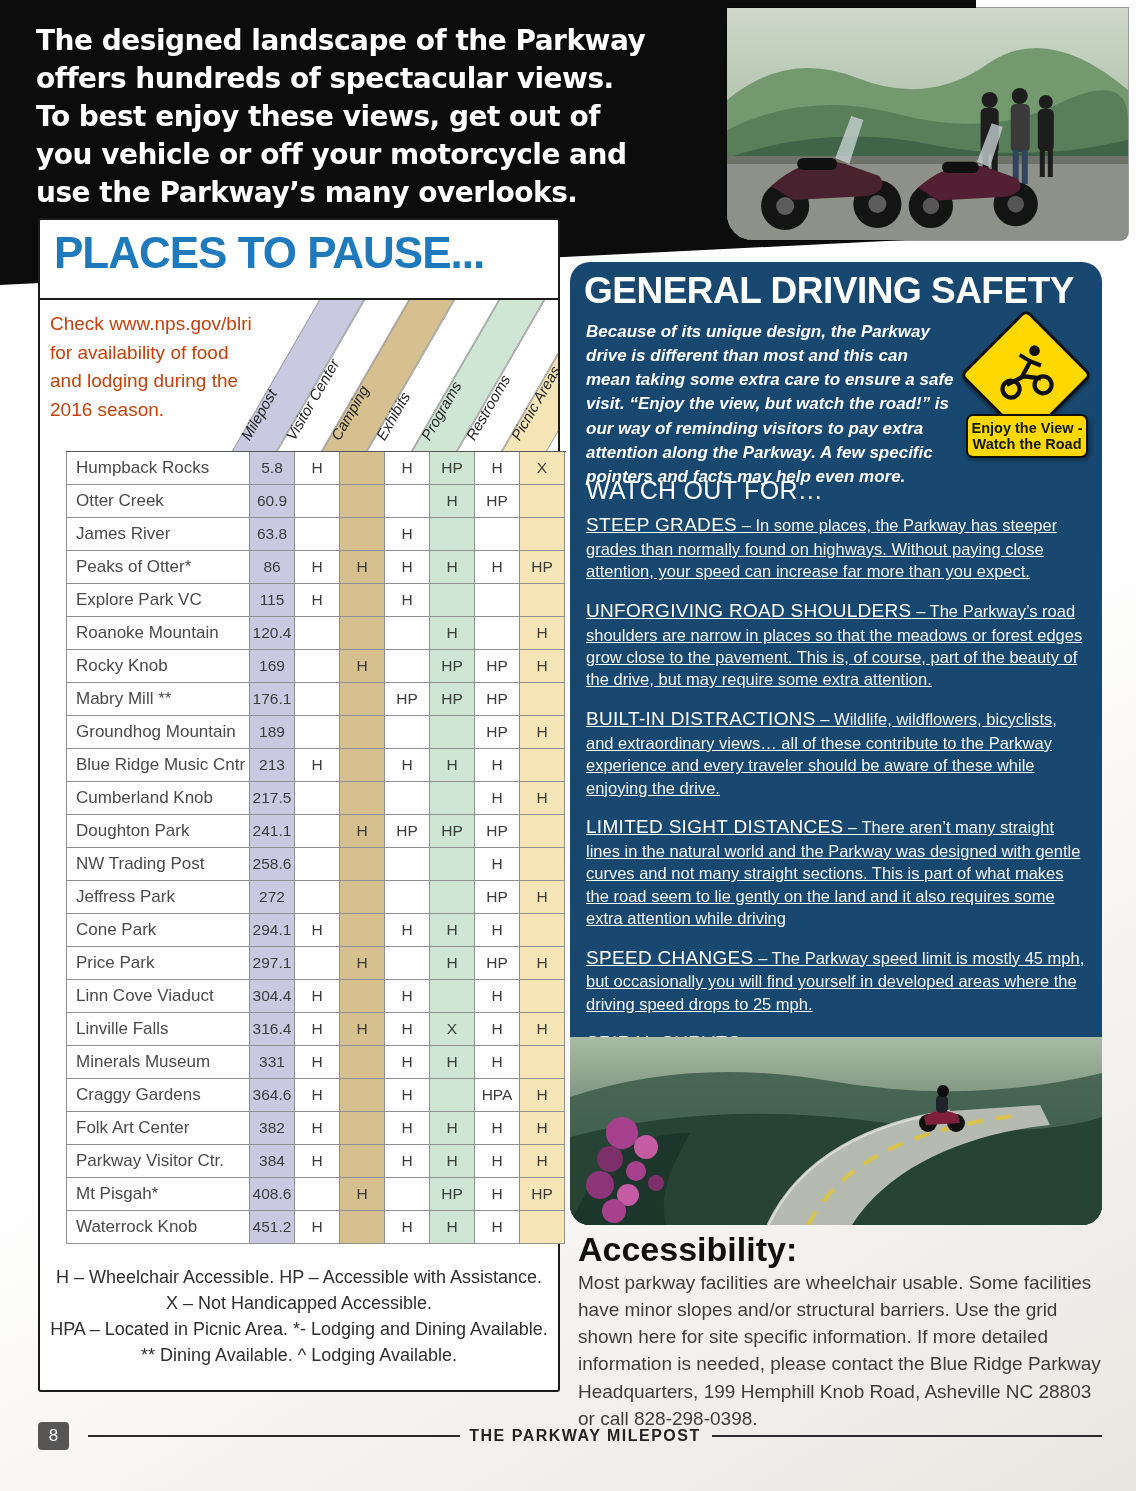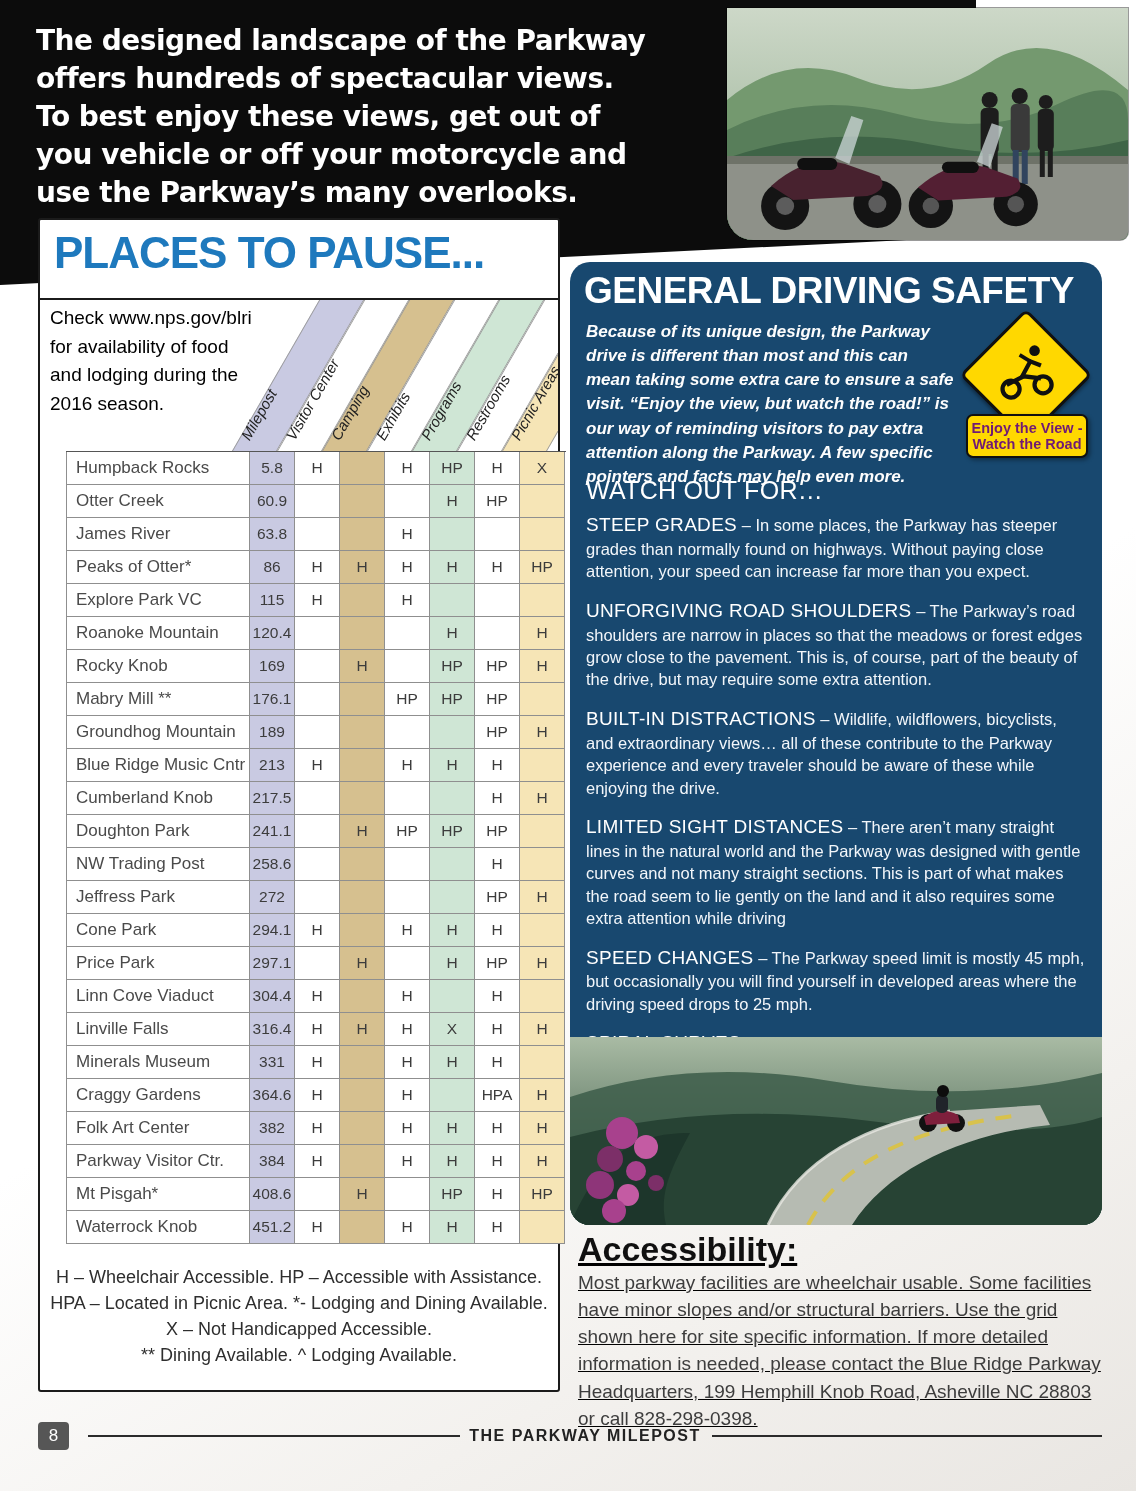--- a/index.html
+++ b/index.html
@@ -28,21 +28,21 @@
     border-radius:0 0 8px 26px;overflow:hidden;box-shadow:0 0 0 1px rgba(0,0,0,.4);}
   .banner-photo svg{display:block;width:100%;height:100%;}
 
   
   .places-box{position:absolute;left:38px;top:218px;width:522px;height:1174px;background:#fff;
     border:2px solid #1b1b1b;border-radius:3px;z-index:3;}
   .pt-title{position:absolute;left:14px;top:8px;font-size:44px;font-weight:bold;color:var(--accent_blue);
     letter-spacing:-1px;font-family:"Liberation Sans",sans-serif;}
   .pt-header{position:absolute;left:0;right:0;top:78px;height:153px;border-top:2px solid #1b1b1b;
     overflow:hidden;}
-  .pt-intro{position:absolute;left:10px;top:4px;width:205px;font-size:19px;line-height:1.5;color:#000000;z-index:2;}
+  .pt-intro{position:absolute;left:10px;top:10px;width:205px;font-size:19px;line-height:1.5;color:#c2410c;z-index:2;}
   .band{position:absolute;bottom:0;height:185px;width:45px;transform:skewX(-30deg);
     transform-origin:bottom left;border-left:1px solid #9a9a9a;border-right:1px solid #9a9a9a;}
   .b0{left:192px;background:var(--col_milepost);}
   .b1{left:237px;background:#fff;}
   .b2{left:282px;background:var(--col_camping);}
   .b3{left:327px;background:#fff;}
   .b4{left:372px;background:var(--col_programs);}
   .b5{left:417px;background:#fff;}
   .b6{left:462px;background:var(--col_picnic);}
   .hlabel{position:absolute;bottom:8px;font-size:15px;font-style:italic;color:#222;white-space:nowrap;
@@ -68,38 +68,38 @@
     color:#2e2e2e;line-height:1.45;}
 
   
   .safety-box{position:absolute;left:570px;top:262px;width:532px;height:963px;
     background:var(--safety_panel);border-radius:20px;color:#fff;z-index:2;}
   .sf-title{position:absolute;left:14px;top:8px;font-size:37px;font-weight:bold;letter-spacing:-0.5px;
     font-family:"Liberation Sans",sans-serif;}
   .sf-intro{position:absolute;left:16px;top:58px;width:370px;font-size:17px;font-weight:600;
     font-style:italic;line-height:1.42;color:#fdfdfd;}
   .sf-watch{position:absolute;left:16px;top:214px;font-size:25px;font-weight:500;letter-spacing:.3px;}
-  .sf-sections{position:absolute;left:16px;top:250px;width:502px;}
+  .sf-sections{position:absolute;left:16px;top:250px;width:502px;text-decoration:underline;}
   .sf-sec{margin:0 0 15px 0;font-size:16.5px;line-height:1.36;color:#f2f6fa;}
   .sec-title{font-size:19px;letter-spacing:.3px;color:#ffffff;}
 
   .sign{position:absolute;right:6px;top:52px;width:140px;height:172px;z-index:3;}
   .diamond{position:absolute;left:23px;top:14px;width:94px;height:94px;background:var(--sign_yellow);
     border:3px solid #101010;border-radius:7px;transform:rotate(45deg);box-shadow:2px 2px 4px rgba(0,0,0,.4);}
   .diamond-icon{position:absolute;left:38px;top:26px;width:64px;height:64px;}
   .sign-text{position:absolute;left:10px;top:100px;width:122px;background:var(--sign_yellow);
     border:2px solid #101010;border-radius:7px;text-align:center;font-weight:bold;font-size:14.5px;
-    line-height:1.12;color:#701a75;padding:4px 3px;box-shadow:2px 2px 4px rgba(0,0,0,.4);}
+    line-height:1.12;color:#0f172a;padding:4px 3px;box-shadow:2px 2px 4px rgba(0,0,0,.4);}
 
   .safety-photo{position:absolute;left:0;bottom:0;width:532px;height:188px;
     border-radius:0 0 20px 20px;overflow:hidden;}
   .safety-photo svg{display:block;width:100%;height:100%;}
 
   
-  .access{position:absolute;left:578px;top:1230px;width:526px;text-decoration:underline;}
+  .access{position:absolute;left:578px;top:1230px;width:526px;}
   .access-title{font-size:34px;font-weight:bold;color:#101010;font-family:"Liberation Sans",sans-serif;}
   .access-text{font-size:19px;line-height:1.43;color:#3d3d3d;}
 
   
   .footer{position:absolute;left:0;top:1418px;width:1136px;height:46px;}
   .page-badge{position:absolute;left:38px;top:4px;width:31px;height:28px;background:#565656;color:#fff;
     display:flex;align-items:center;justify-content:center;border-radius:4px;font-size:17px;}
   .fline1{position:absolute;left:88px;top:17px;width:372px;border-top:2px solid #2b2b2b;}
   .ftitle{position:absolute;left:460px;top:9px;width:250px;text-align:center;font-weight:bold;
     letter-spacing:1.5px;font-size:16px;color:#222;}
@@ -422,22 +422,22 @@
       <div class="c2"></div>
       <div class="c3">H</div>
       <div class="c4">H</div>
       <div class="c5">H</div>
       <div class="c6"></div>
     </div>
     </div>
 
   <div class="pt-legend">
     <div>H – Wheelchair Accessible.  HP – Accessible with Assistance.</div>
+    <div>X – Not Handicapped Accessible.</div>
     <div>HPA – Located in Picnic Area.  *- Lodging and Dining Available.</div>
-    <div>X – Not Handicapped Accessible.</div>
     <div>** Dining Available. ^ Lodging Available.</div>
   </div>
 </div>
 
 <div class="safety-box">
   <div class="sf-title">GENERAL DRIVING SAFETY</div>
   <div class="sf-intro">Because of its unique design, the Parkway drive is different than most and this can mean taking some extra care to ensure a safe visit. “Enjoy the view, but watch the road!” is our way of reminding visitors to pay extra attention along the Parkway. A few specific pointers and facts may help even more.</div>
 
   <div class="sign">
     <div class="diamond"></div>

